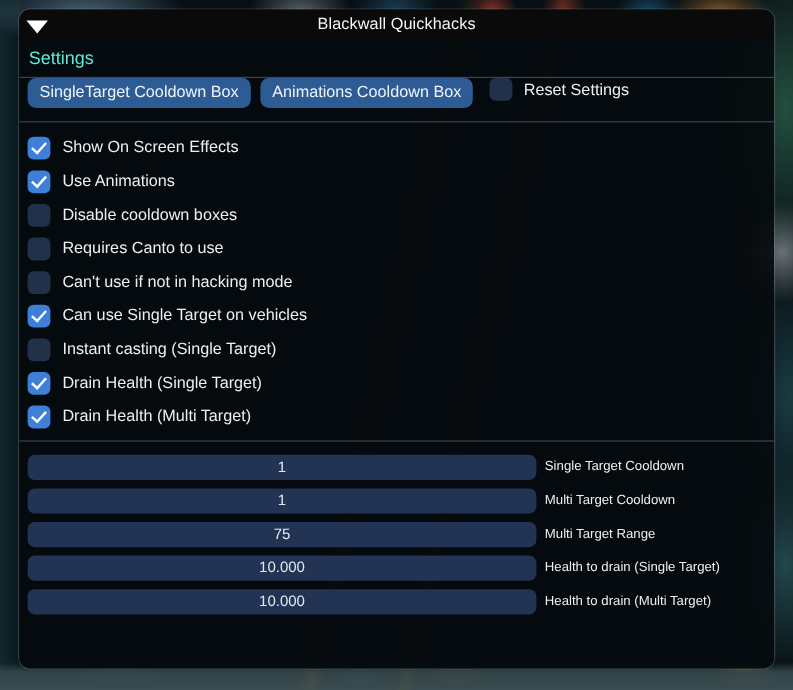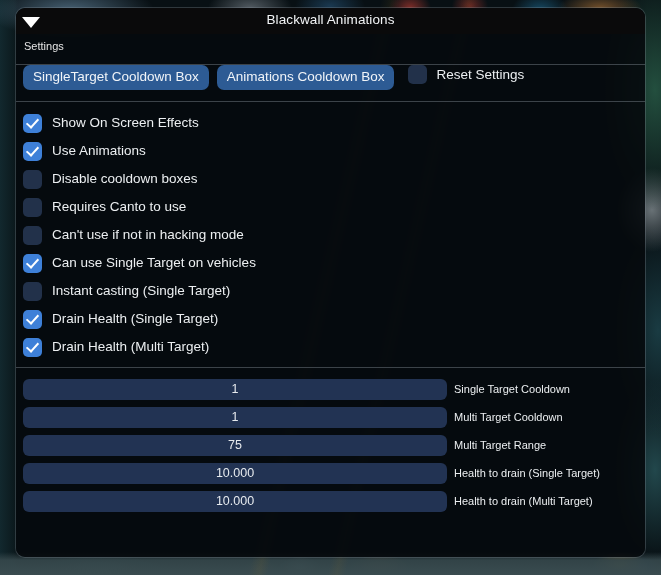--- a/index.html
+++ b/index.html
@@ -91,22 +91,22 @@
     top: 4px;
     text-align: center;
     font-size: 13.5px;
     color: #f2f4f6;
     letter-spacing: .1px;
   }
 
   #settings-row {
     height: 30px;
     padding: 6px 0 0 8px;
-    font-size: 11px;
-    color: #e5e5e5;
+    font-size: 15px;
+    color: #5eead4;
     box-sizing: border-box;
   }
 
   .hsep {
     height: 1px;
     background: rgba(150,160,170,.38);
     margin: 0;
   }
 
   #tabs-row {
@@ -213,21 +213,21 @@
 </style>
 </head>
 <body>
 
 <div id="backdrop"></div>
 
 <div id="panel">
 
   <div id="titlebar">
     <div id="collapse-arrow"></div>
-    <div id="window-title">Blackwall Animations</div>
+    <div id="window-title">Blackwall Quickhacks</div>
   </div>
 
   <div id="settings-row">
     <span>Settings</span>
   </div>
 
   <div class="hsep"></div>
 
   <div id="tabs-row">
     <button class="tab-btn">SingleTarget Cooldown Box</button>

